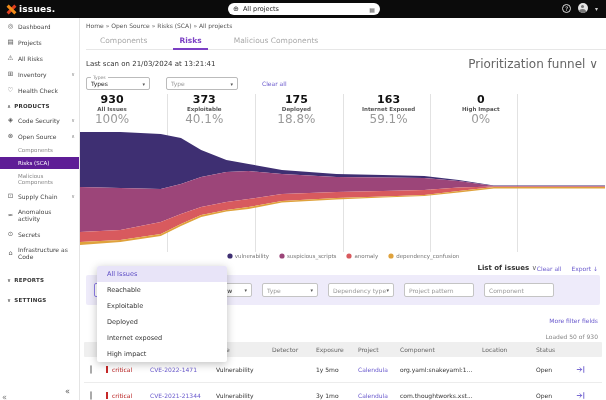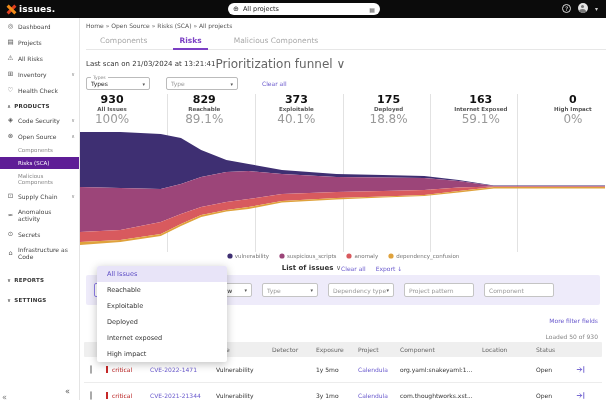--- a/index.html
+++ b/index.html
@@ -38,21 +38,21 @@
   .s-sub { padding:3px 4px 3px 18px; color:#888; font-size:5.5px; cursor:pointer; }
   .s-sub.active { background:#5e1d96; color:#fff; margin:1px 0; }
   .s-collapse { position:absolute; bottom:4px; right:9px; color:#555; font-size:8px; cursor:pointer; }
   .s-collapse2 { position:absolute; bottom:-2px; left:2px; color:#777; font-size:8px; cursor:pointer; }
   
   .crumb { margin:4px 0 0 6px; font-size:6px; color:#555; }
   .tabs { display:flex; gap:4px; margin:4px 0 0 6px; border-bottom:1px solid #e7e7e7; }
   .tab { padding:3px 14px 4px; font-size:7.5px; color:#aaa; cursor:pointer; position:relative; }
   .tab.active { color:#7b3fc4; font-weight:bold; }
   .tab.active::after { content:""; position:absolute; left:8px; right:8px; bottom:-1px; height:2px; background:#7b3fc4; }
-  .scanrow { display:flex; align-items:center; margin:7px 8px 0 6px; }
+  .scanrow { display:flex; justify-content:space-between; align-items:center; margin:7px 8px 0 6px; }
   .scan-text { font-size:7px; color:#333; }
   .panel-title { font-size:12px; color:#666; cursor:pointer; }
   
   .f-filters { display:flex; align-items:center; gap:16px; margin:6px 0 0 6px; }
   .sel { position:relative; height:13px; border:1px solid #bbb; border-radius:2px; background:#fff;
     display:flex; align-items:center; font-size:6px; padding:0 4px; cursor:pointer; }
   .sel .caret { margin-left:auto; color:#555; font-size:5px; padding-left:6px; }
   .sel .flabel { position:absolute; top:-3px; left:4px; background:#fff; font-size:4.5px; color:#888; padding:0 2px; }
   .sel.w1 { width:64px; } .sel.w2 { width:72px; }
   .sel .ph { color:#999; }
@@ -61,21 +61,21 @@
   .funnel-wrap { position:relative; height:158px; margin:4px 1px 0 0; }
   .gridline { position:absolute; top:0; bottom:0; width:1px; background:#e2e2e2; }
   .stats { position:relative; display:grid; grid-template-columns:repeat(6,1fr); text-align:center; height:28px;gap:28px; }
   .stat .num { font-size:11px; font-weight:bold; color:#111; line-height:12px; }
   .stat .lbl { font-size:5.5px; font-weight:bold; color:#555; }
   .stat .pct { font-size:12px; color:#999; }
   .funnel-svg { position:absolute; left:0; top:28px; width:100%; height:130px; }
   .legend { display:flex; justify-content:center; gap:10px; margin-top:1px; }
   .legend-item { display:flex; align-items:center; gap:2px; font-size:5.5px; color:#777; }
   
-  .list-head { display:flex; justify-content:center; align-items:center; margin:5px 8px 0 6px; }
+  .list-head { display:flex; justify-content:flex-end; align-items:center; margin:5px 8px 0 6px; }
   .list-title { font-size:7px; color:#333; font-weight:bold; }
   .list-links { display:flex; gap:10px; }
   .filter-bar { display:flex; align-items:center; gap:10px; background:#eeebfa; border-radius:2px;
     margin:3px 6px 0 6px; padding:8px 8px; }
   .fb-sel { position:relative; height:14px; background:#fff; border:1px solid #c4c4c4; border-radius:2px;
     display:flex; align-items:center; font-size:6px; padding:0 4px; cursor:pointer; }
   .fb-sel.open { border-color:#8d7ce8; }
   .fb-sel .flabel { position:absolute; top:-3px; left:4px; background:#fff; font-size:4.5px; color:#888; padding:0 2px; }
   .fb-sel.open .flabel { color:#7b6fe0; }
   .fb-input { height:14px; background:#fff; border:1px solid #c4c4c4; border-radius:2px; font-size:6px;
@@ -234,25 +234,20 @@
       <div class="gridline" style="left:33.33%"></div>
       <div class="gridline" style="left:50%"></div>
       <div class="gridline" style="left:66.66%"></div>
       <div class="gridline" style="left:83.33%"></div>
 
       <div class="stats">
         <div class="stat">
           <div class="num">930</div>
           <div class="lbl">All Issues</div>
           <div class="pct">100%</div>
-        </div>
-        <div class="stat">
-          <div class="num">829</div>
-          <div class="lbl">Reachable</div>
-          <div class="pct">89.1%</div>
         </div>
         <div class="stat">
           <div class="num">373</div>
           <div class="lbl">Exploitable</div>
           <div class="pct">40.1%</div>
         </div>
         <div class="stat">
           <div class="num">175</div>
           <div class="lbl">Deployed</div>
           <div class="pct">18.8%</div>

